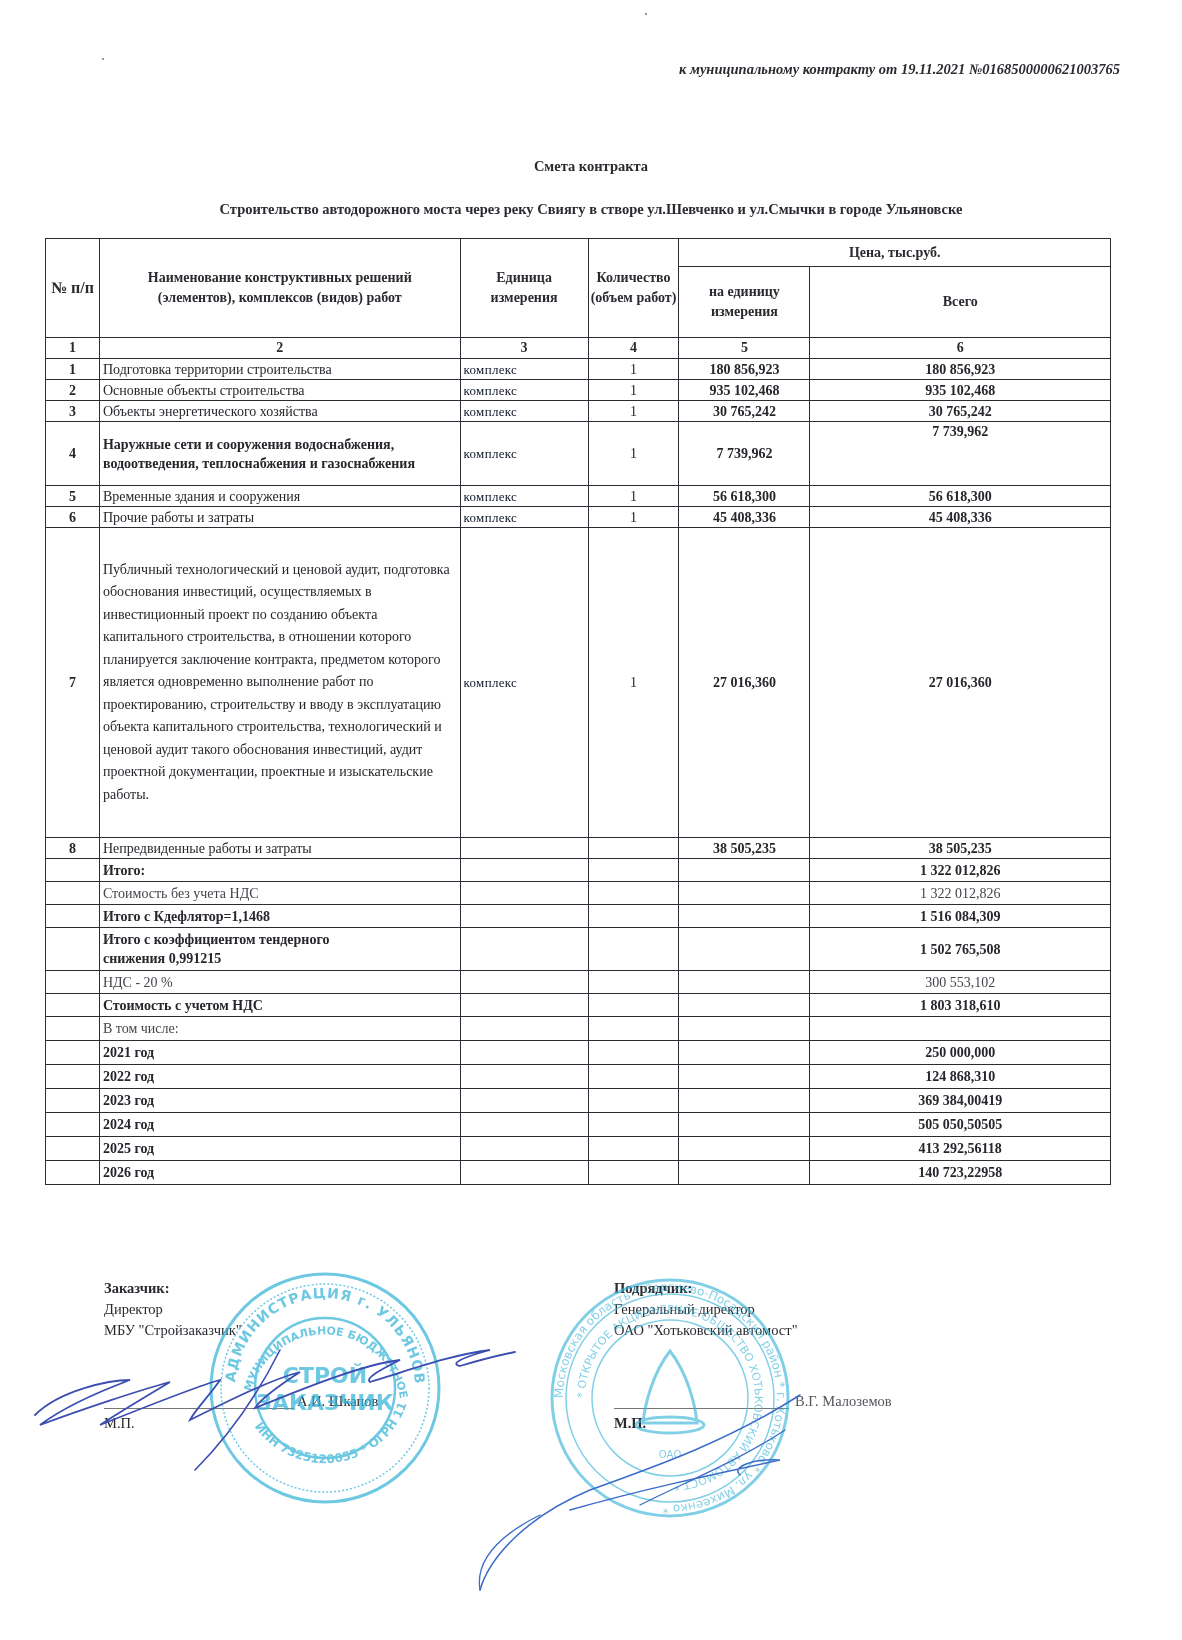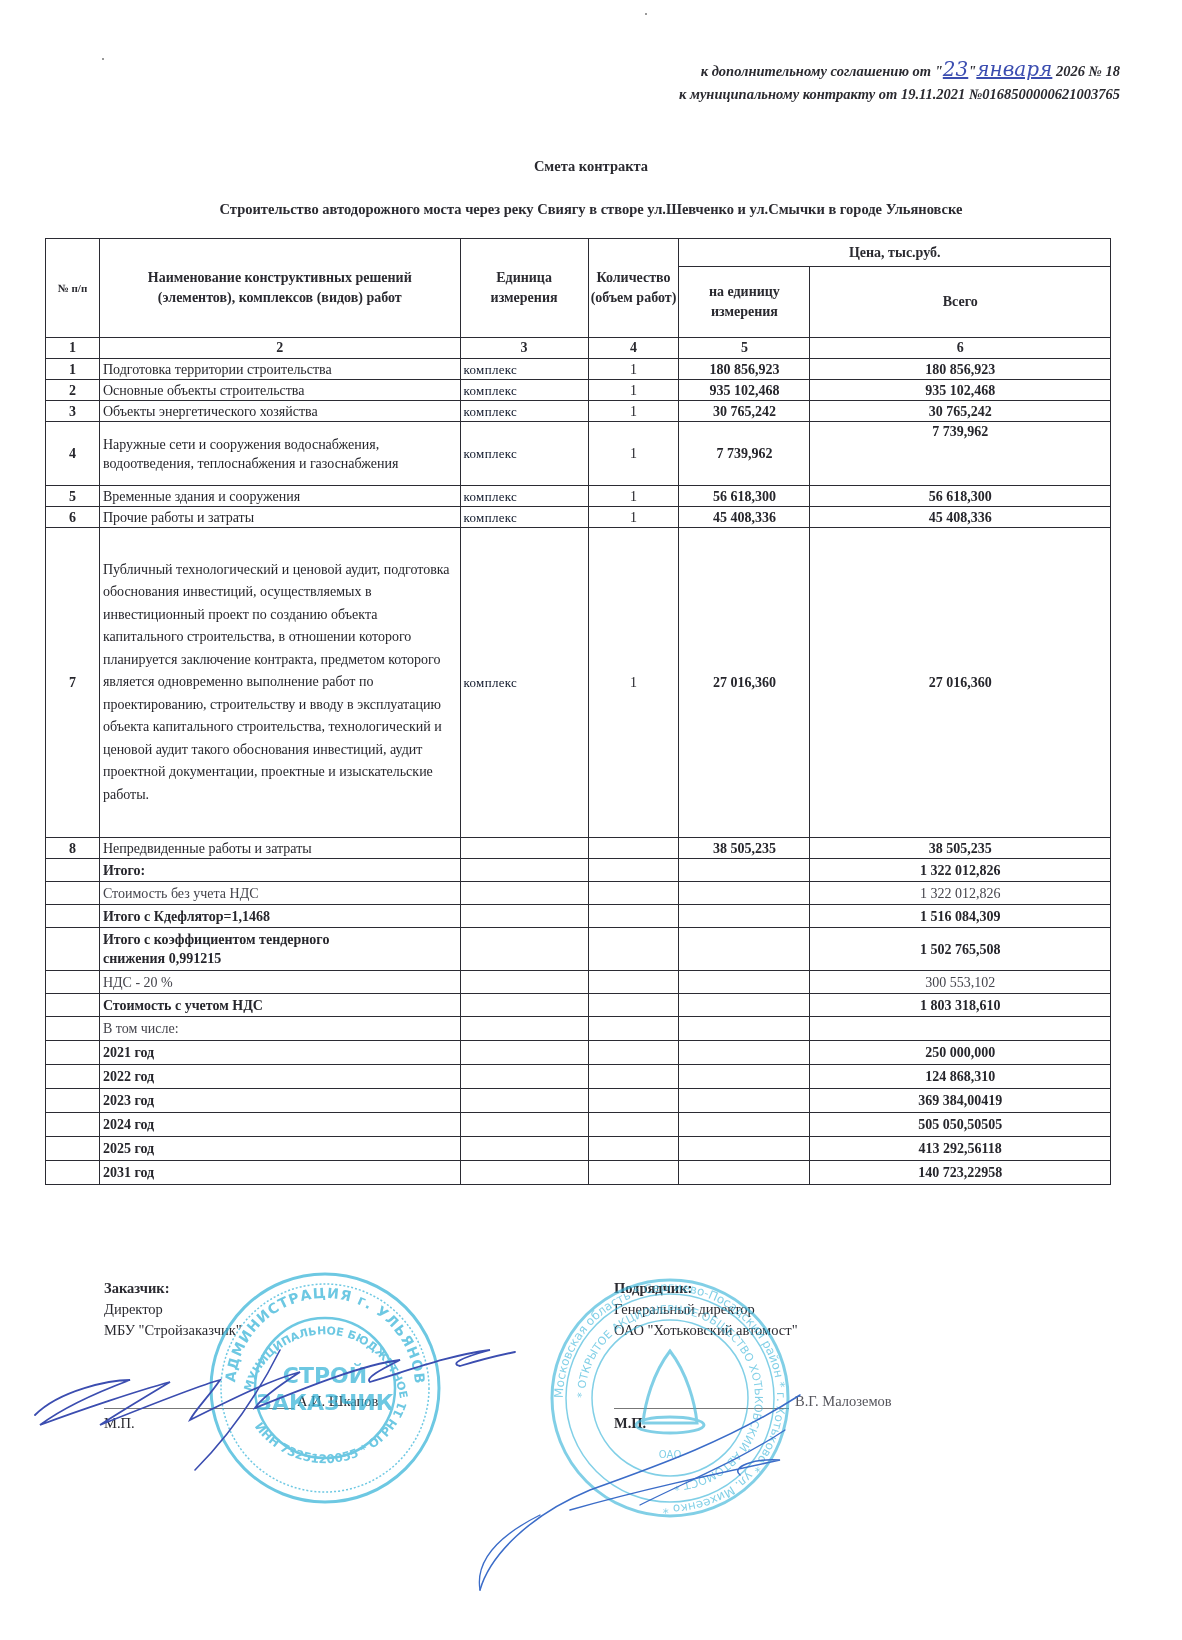--- a/index.html
+++ b/index.html
@@ -99,42 +99,38 @@
     .mp-right { position: absolute; left: 614px; top: 1415px; font-size: 14.5px; font-weight: bold; color: #2a2a30; }
 
     .stamp { position: absolute; pointer-events: none; }
     .signature { position: absolute; pointer-events: none; }
     .speck { position: absolute; width: 2px; height: 2px; background: #777; border-radius: 1px; }
   </style>
 </head>
 <body>
 
 <div class="header-block">
-  <div>
-    <span>к дополнительному соглашению от "</span><span class="handwritten">23</span><span>"</span><span class="handwritten">января</span>
-    <span>2026 № 18</span>
-  </div>
   <div>к муниципальному контракту от 19.11.2021  №0168500000621003765</div>
 </div>
 
 <div class="doc-title">Смета контракта</div>
 <div class="doc-subtitle">Строительство автодорожного моста через реку Свиягу в створе ул.Шевченко и ул.Смычки в городе Ульяновске</div>
 
 <table class="smeta">
   <colgroup>
     <col style="width:54px">
     <col style="width:361px">
     <col style="width:128px">
     <col style="width:91px">
     <col style="width:131px">
     <col style="width:301px">
   </colgroup>
   <thead>
     <tr style="height:28px">
-      <th rowspan="2" style="font-size:11px;padding:0 1px;">№ п/п</th>
+      <th rowspan="2" style="font-size:16px;padding:0 1px;">№ п/п</th>
       <th rowspan="2" style="padding:0 20px;">Наименование конструктивных решений (элементов), комплексов (видов)  работ</th>
       <th rowspan="2" style="padding:0 22px;">Единица измерения</th>
       <th rowspan="2" style="padding:0 1px;word-break:break-all;border-radius:23px;">Количество (объем работ)</th>
       <th colspan="2">Цена, тыс.руб.</th>
     </tr>
     <tr style="height:71px">
       <th style="padding:0 14px;">на единицу измерения</th>
       <th>Всего</th>
     </tr>
     <tr class="row-h">
@@ -166,21 +162,21 @@
     <tr class="row-h">
       <td class="c-num">3</td>
       <td class="c-name">Объекты энергетического хозяйства</td>
       <td class="c-unit">комплекс</td>
       <td class="c-qty">1</td>
       <td class="c-price">30 765,242</td>
       <td class="c-total">30 765,242</td>
     </tr>
     <tr style="height:64px">
       <td class="c-num">4</td>
-      <td class="c-name" style="padding-right:8px;">Наружные сети и сооружения водоснабжения, водоотведения, теплоснабжения и газоснабжения</td>
+      <td class="c-name" style="padding-right:8px;font-weight:bold;">Наружные сети и сооружения водоснабжения, водоотведения, теплоснабжения и газоснабжения</td>
       <td class="c-unit">комплекс</td>
       <td class="c-qty">1</td>
       <td class="c-price">7 739,962</td>
       <td class="c-total top-align">7 739,962</td>
     </tr>
     <tr class="row-h">
       <td class="c-num">5</td>
       <td class="c-name">Временные здания и сооружения</td>
       <td class="c-unit">комплекс</td>
       <td class="c-qty">1</td>
@@ -303,21 +299,21 @@
     <tr style="height:24px">
       <td></td>
         <td class="c-name bold">2025 год</td>
         <td></td>
         <td></td>
         <td></td>
       <td class="c-total">413 292,56118</td>
     </tr>
     <tr style="height:24px">
       <td></td>
-        <td class="c-name bold">2031 год</td>
+        <td class="c-name bold">2026 год</td>
         <td></td>
         <td></td>
         <td></td>
       <td class="c-total">140 723,22958</td>
     </tr>
   </tbody>
 </table>
 
 <div class="sig-left">
   <div class="sig-role-label">Заказчик:</div>

